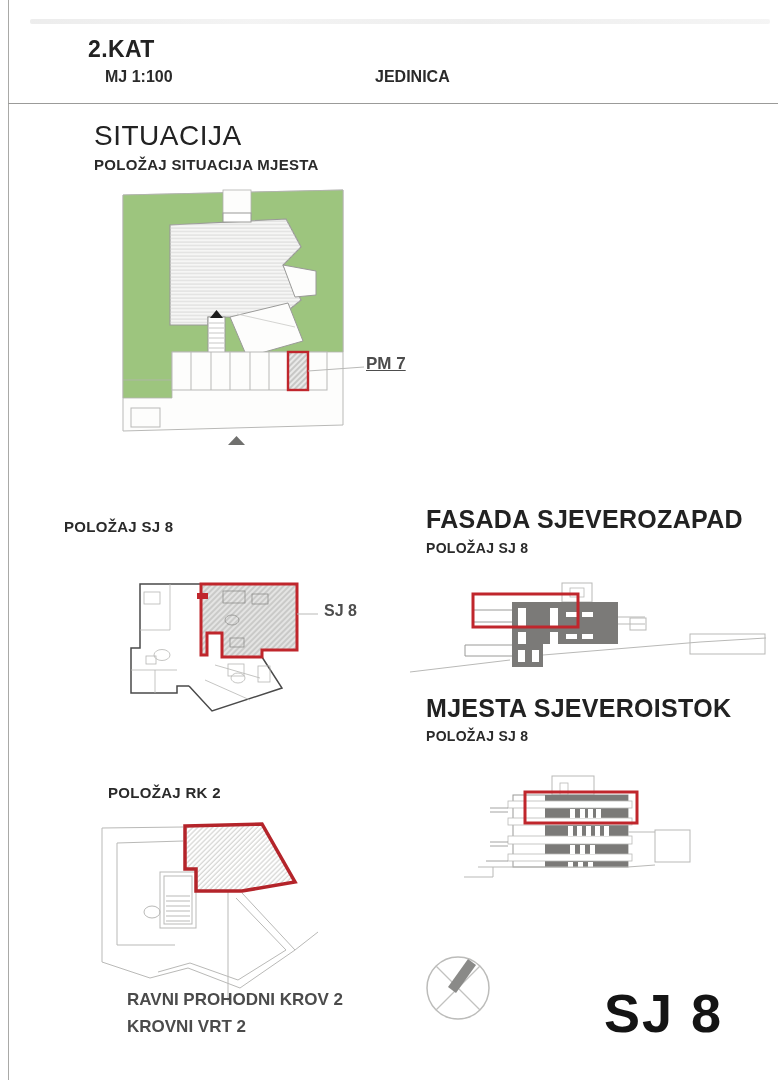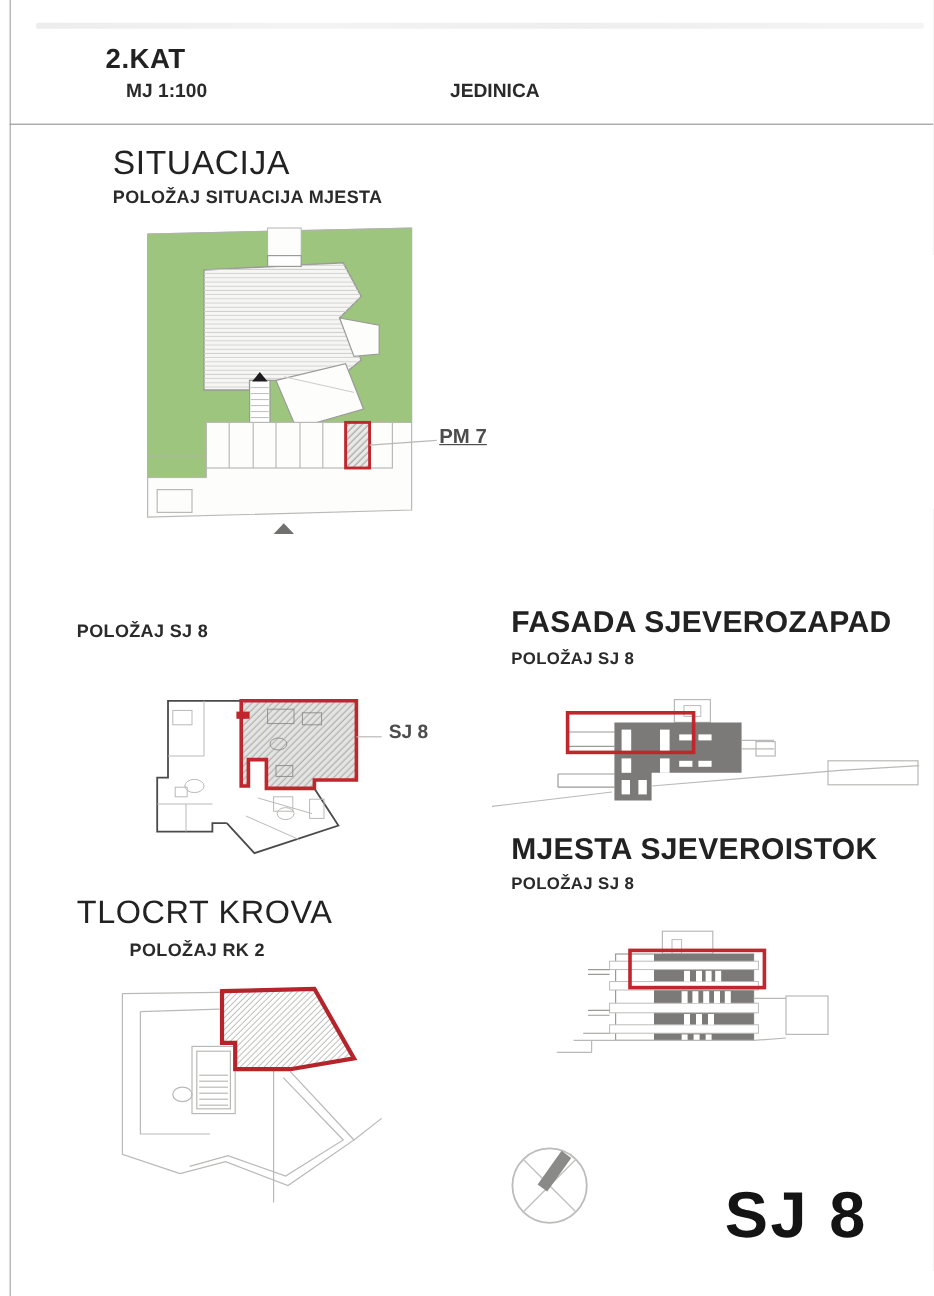--- a/index.html
+++ b/index.html
@@ -229,21 +229,20 @@
       <rect x="205" y="68" width="35" height="32"></rect>
       <line x1="28" y1="105" x2="178" y2="105"></line>
       <line x1="178" y1="105" x2="205" y2="103"></line>
       <line x1="43" y1="105" x2="43" y2="115"></line>
         <line x1="14" y1="115" x2="43" y2="115"></line>
     </g>
 
     <rect x="75" y="30" width="112" height="31" fill="none" stroke="#c0262c" stroke-width="3"></rect>
   </svg>
 
-  <div class="abs ttl-lg" style="left:64px;top:745px;">TLOCRT KROVA</div>
   <div class="abs sub" style="left:64px;top:784px;margin-left:44px;">POLOŽAJ RK 2</div>
 
   <svg style="left:90px;top:800px;" width="260" height="220" viewBox="0 0 260 220">
     <defs>
       <pattern id="dg3" width="3.5" height="3.5" patternUnits="userSpaceOnUse" patternTransform="rotate(45)">
         <line x1="1" y1="0" x2="1" y2="3.5" stroke="#bcbcba" stroke-width="0.8"></line>
       </pattern>
     </defs>
 
     <g stroke="#b9b9b7" stroke-width="1" fill="none">
@@ -267,20 +266,22 @@
         <line x1="76" y1="121" x2="100" y2="121"></line>
       <ellipse cx="62" cy="112" rx="8" ry="6"></ellipse>
     </g>
 
     <line x1="138" y1="70" x2="138" y2="202" stroke="#b9b9b7" stroke-width="1"></line>
 
     <polygon points="95,26 172,24 205,82 152,91 106,91 106,69 95,69" fill="#ffffff"></polygon>
     <polygon points="95,26 172,24 205,82 152,91 106,91 106,69 95,69" fill="url(#dg3)" stroke="#b4242a" stroke-width="3.5" stroke-linejoin="miter"></polygon>
   </svg>
 
+  <div class="abs caption" style="left:127px;top:986px;">RAVNI PROHODNI KROV 2
+KROVNI VRT 2</div>
 
   <svg style="left:420px;top:948px;" width="80" height="80" viewBox="0 0 80 80">
     <circle cx="38" cy="40" r="31" fill="none" stroke="#bcbcba" stroke-width="1.5"></circle>
     <line x1="16" y1="18" x2="60" y2="62" stroke="#c2c2c0" stroke-width="1.2"></line>
     <line x1="60" y1="18" x2="16" y2="62" stroke="#c2c2c0" stroke-width="1.2"></line>
     <polygon points="36,45 56,17 48,11 28,39" fill="#8a8a88"></polygon>
   </svg>
 
   <div class="abs code-big" style="left:604px;top:982px;">SJ 8</div>
 

